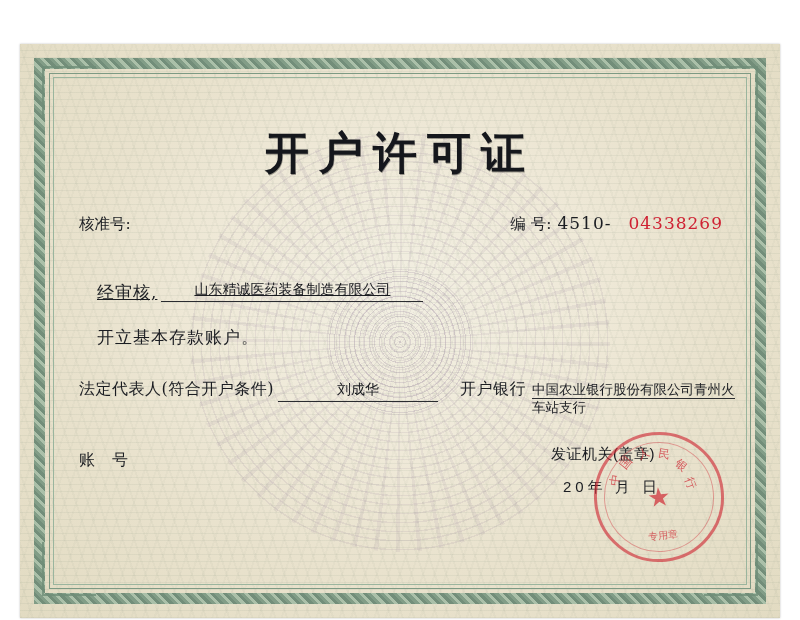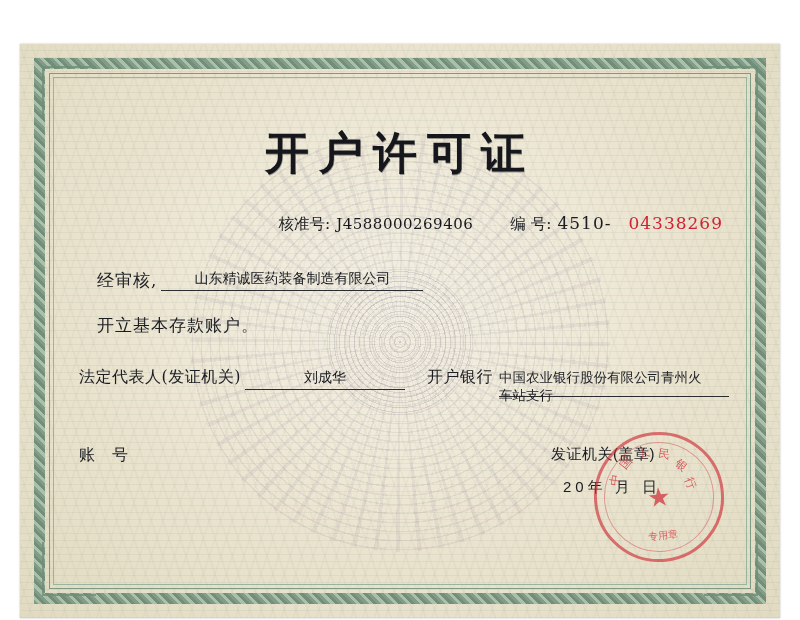--- a/index.html
+++ b/index.html
@@ -178,22 +178,21 @@
     align-items: flex-end;
     font-family: "DejaVu Serif", "Liberation Serif", serif;
     font-size: 15.5px;
     color: #1b1d22;
   }
 
   
   #row-approval {
     margin-top: 30px;
     padding: 0 12px 0 14px;
-    justify-content: flex-end;
-    gap: 37px;
+    justify-content: space-between;
   }
   .label { white-space: nowrap; }
   .value-hand {
     font-family: "DejaVu Serif", "Liberation Serif", serif;
     color: #15171c;
   }
   #approval-value {
     margin-left: 6px;
     font-size: 15px;
     letter-spacing: 0.5px;
@@ -206,23 +205,24 @@
   }
   #serial-red {
     color: #cf2233;
     font-size: 17px;
     letter-spacing: 1px;
     margin-left: 17px;
   }
 
   
   #row-body1 {
-    margin-top: 34px;
+    margin-top: 46px;
     padding-left: 32px;
-    align-items: center;
+    align-items: flex-start;
+    text-decoration: underline;
   }
   #row-body1 .lead { font-size: 17px; letter-spacing: 1px; }
   .fill {
     border-bottom: 1px solid #2a2c30;
     min-width: 250px;
     text-align: center;
     padding: 0 6px 2px 6px;
     font-size: 14px;
     margin: 0 4px;
   }
@@ -245,21 +245,21 @@
   #rep-fill {
     min-width: 148px;
     font-size: 14px;
   }
   #bank-label { margin-left: 18px; font-size: 16px; letter-spacing: 0.5px; white-space: nowrap; }
   #bank-block {
     position: relative;
     margin-left: 6px;
     width: 230px;
     border-bottom: 1px solid #2a2c30;
-    padding-bottom: 10px;
+    padding-bottom: 0;
   }
   #bank-line1 { font-size: 13.5px; line-height: 1.35; }
   #bank-line2 {
     position: absolute;
     left: 0;
     top: 18px;
     font-size: 13.5px;
     line-height: 1.35;
   }
 
@@ -371,38 +371,37 @@
   <div class="corner bl"></div>
   <div class="corner br"></div>
 
   <div id="content">
 
     <div id="doc-title">开户许可证</div>
 
     <div class="row" id="row-approval">
       <div style="display:flex; align-items:baseline;">
         <span class="label">核准号:</span>
-        <span id="approval-value" class="value-hand">J4588000269406</span>
       </div>
       <div id="serial-wrap">
         <span class="label">编 号:</span>
         <span id="serial-prefix">4510-</span>
         <span id="serial-red">04338269</span>
       </div>
     </div>
 
     <div class="row" id="row-body1">
       <span class="lead">经审核,</span>
       <span class="fill value-hand">山东精诚医药装备制造有限公司</span>
     </div>
 
     <div class="row" id="row-body2">开立基本存款账户。</div>
 
     <div class="row" id="row-rep">
-      <span class="label">法定代表人(发证机关)</span>
+      <span class="label">法定代表人(符合开户条件)</span>
       <span class="fill value-hand" id="rep-fill">刘成华</span>
       <span id="bank-label">开户银行</span>
       <span id="bank-block">
         <span id="bank-line1">中国农业银行股份有限公司青州火</span>
         <span id="bank-line2">车站支行</span>
       </span>
     </div>
 
     <div class="row" id="row-account">
       <span class="label">账 号</span>

